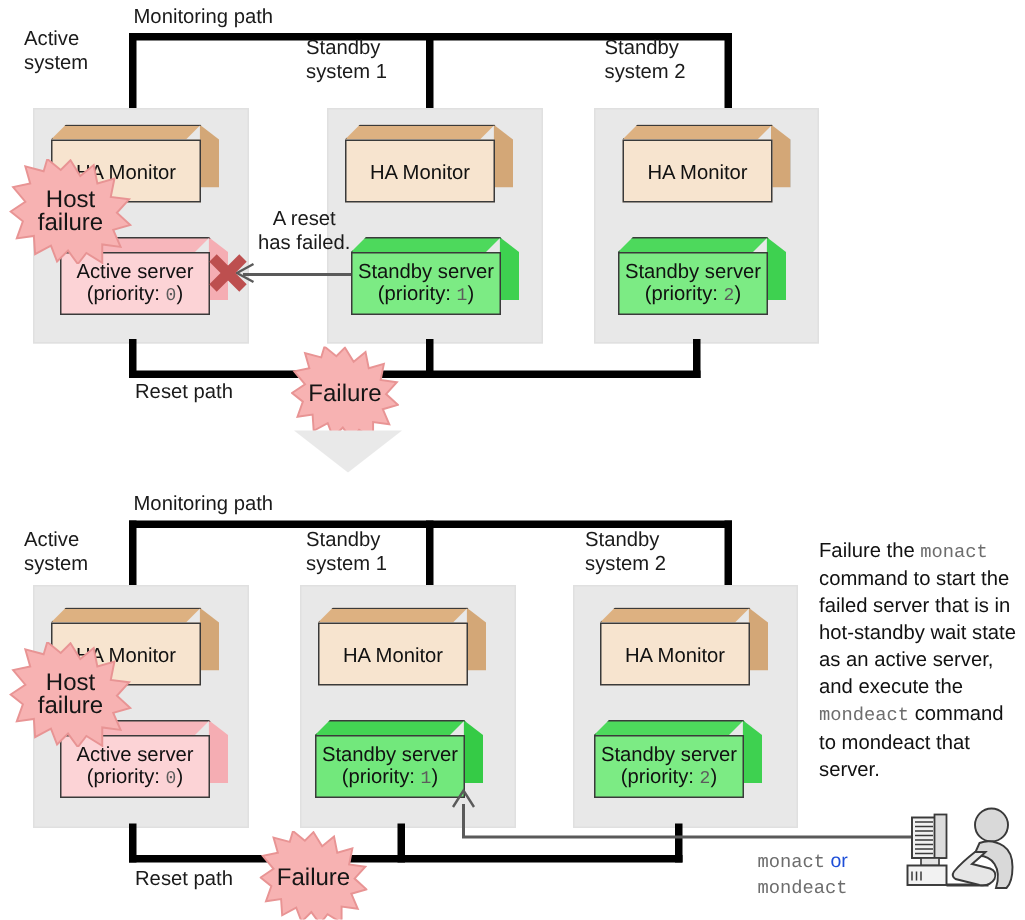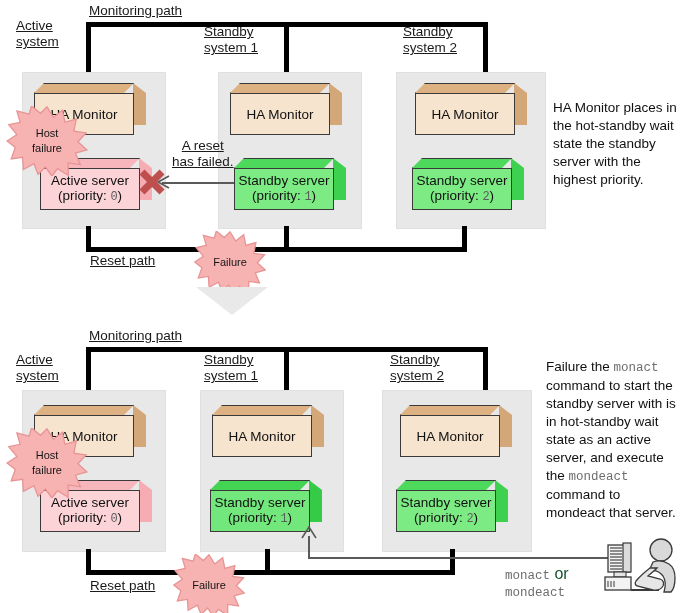--- a/index.html
+++ b/index.html
@@ -24,21 +24,20 @@
   .path-v { position:absolute; background:#000; width:5px; }
 
   
   .lbl {
     position: absolute;
     font-family: "Liberation Sans", sans-serif;
     font-size: 13.5px;
     line-height: 16px;
     color: #1a1a1a;
     white-space: pre;
-    text-decoration: underline;
   }
   .lbl-sys { font-size: 13.5px; line-height: 16px; }
 
   
   .sys-panel {
     position: absolute;
     background: #e8e8e8;
     border: 1px solid #e0e0e0;
   }
 
@@ -96,21 +95,21 @@
   .prio { white-space: pre; }
 
   
   .burst { position: absolute; }
   .burst svg { display:block; }
   .burst .btext {
     position: absolute;
     left: 0; top: 0; width: 100%; height: 100%;
     display: flex; flex-direction: column;
     align-items: center; justify-content: center;
-    font-size: 11px; line-height: 15px;
+    font-size: 16px; line-height: 15px;
     color: #151515;
     text-align: center;
     white-space: pre;
     pointer-events: none;
   }
 
   
   .xmark { position:absolute; }
 
   
@@ -132,22 +131,22 @@
   .cmdline {
     position:absolute;
     font-family: "Liberation Mono", "DejaVu Sans Mono", monospace;
     font-size: 12.5px;
     line-height: 17px;
     color: #6d6d6d;
     white-space: pre;
   }
   .cmdline .orw {
     font-family: "Liberation Sans", sans-serif;
-    font-size: 16px;
-    color: #14532d;
+    font-size: 13px;
+    color: #1d4ed8;
   }
 
   
   .tri-down {
     position:absolute;
     width: 0; height: 0;
     border-left: 36px solid transparent;
     border-right: 36px solid transparent;
     border-top: 28px solid #e9e9e9;
   }
@@ -263,21 +262,20 @@
 
   <div class="lbl" style="left:90px; top:253px;">Reset path</div>
 
   <div class="burst" style="left:194px; top:231px; width:72px; height:62px;">
     <svg width="72" height="62" viewBox="0 0 100 86">
       <polygon fill="#f7b2b2" stroke="#e89494" stroke-width="1.8" points="50,1 58,14 69,5 72,20 86,16 83,31 98,33 88,44 99,54 85,58 91,72 76,70 76,85 63,77 56,86 48,75 39,84 34,71 21,78 20,63 6,65 11,51 1,43 13,35 3,23 17,20 13,6 28,10 31,0 42,9"></polygon>
     </svg>
     <div class="btext">Failure</div>
   </div>
 
-  <div class="note" style="left:553px; top:99px; width:126px;">HA Monitor places in the hot-standby wait state the standby server with the highest priority.</div>
 
   <div class="tri-down" style="left:196px; top:287px;"></div>
 
   <div class="lbl" style="left:89px; top:328px;">Monitoring path</div>
 
   <div class="path-h" style="left:86px; top:347px; width:402px;"></div>
   <div class="path-v" style="left:86px; top:347px; height:52px;"></div>
   <div class="path-v" style="left:284px; top:347px; height:52px;"></div>
   <div class="path-v" style="left:483px; top:347px; height:52px;"></div>
 
@@ -374,21 +372,21 @@
     </svg>
     <div class="btext">Failure</div>
   </div>
 
   <div class="thin-h" style="left:308px; top:557px; width:300px;"></div>
   <div class="thin-v" style="left:308px; top:536px; height:22px;"></div>
   <svg class="abs" style="left:300px; top:524px;" width="18" height="16">
     <polyline points="2,14 9,3 16,14" fill="none" stroke="#5a5a5a" stroke-width="1.6"></polyline>
   </svg>
 
-  <div class="note" style="left:546px; top:358px; width:137px;"><span>Failure the </span><span class="cmd">monact</span><span> command to start the standby server with is in hot-standby wait state as an active server, and execute the </span><span class="cmd">mondeact</span><span> command to mondeact that server.</span></div>
+  <div class="note" style="left:546px; top:358px; width:137px;"><span>Failure the </span><span class="cmd">monact</span><span> command to start the failed server that is in hot-standby wait state as an active server, and execute the </span><span class="cmd">mondeact</span><span> command to mondeact that server.</span></div>
 
   <div class="cmdline" style="left:505px; top:565px;"><span>monact</span><span class="orw"> or</span><br><span>mondeact</span></div>
 
   <svg class="abs" style="left:597px; top:535px;" width="82" height="70">
 
     <rect x="11" y="10" width="22" height="27" fill="#f2f2f2" stroke="#3a3a3a" stroke-width="1.3"></rect>
 
     <g stroke="#3a3a3a" stroke-width="1.1">
       <line x1="13" y1="13" x2="25" y2="13"></line>
       <line x1="13" y1="16" x2="25" y2="16"></line>

